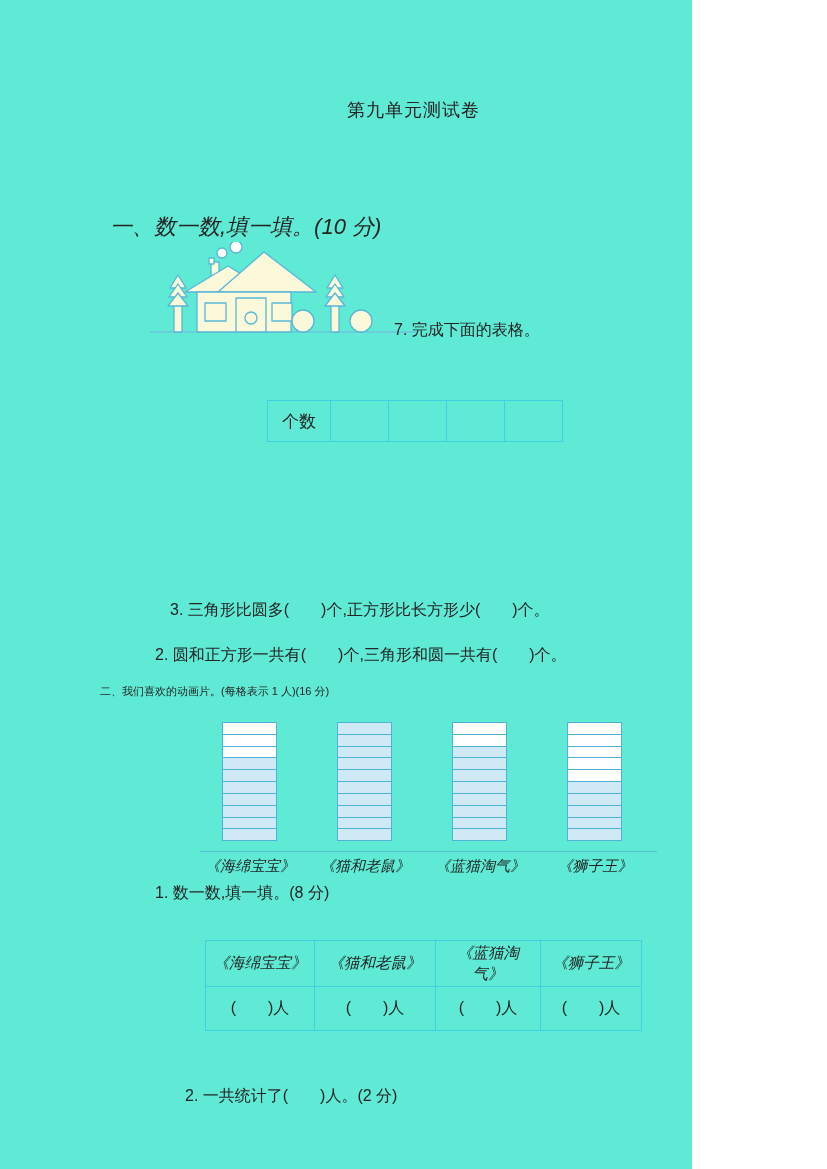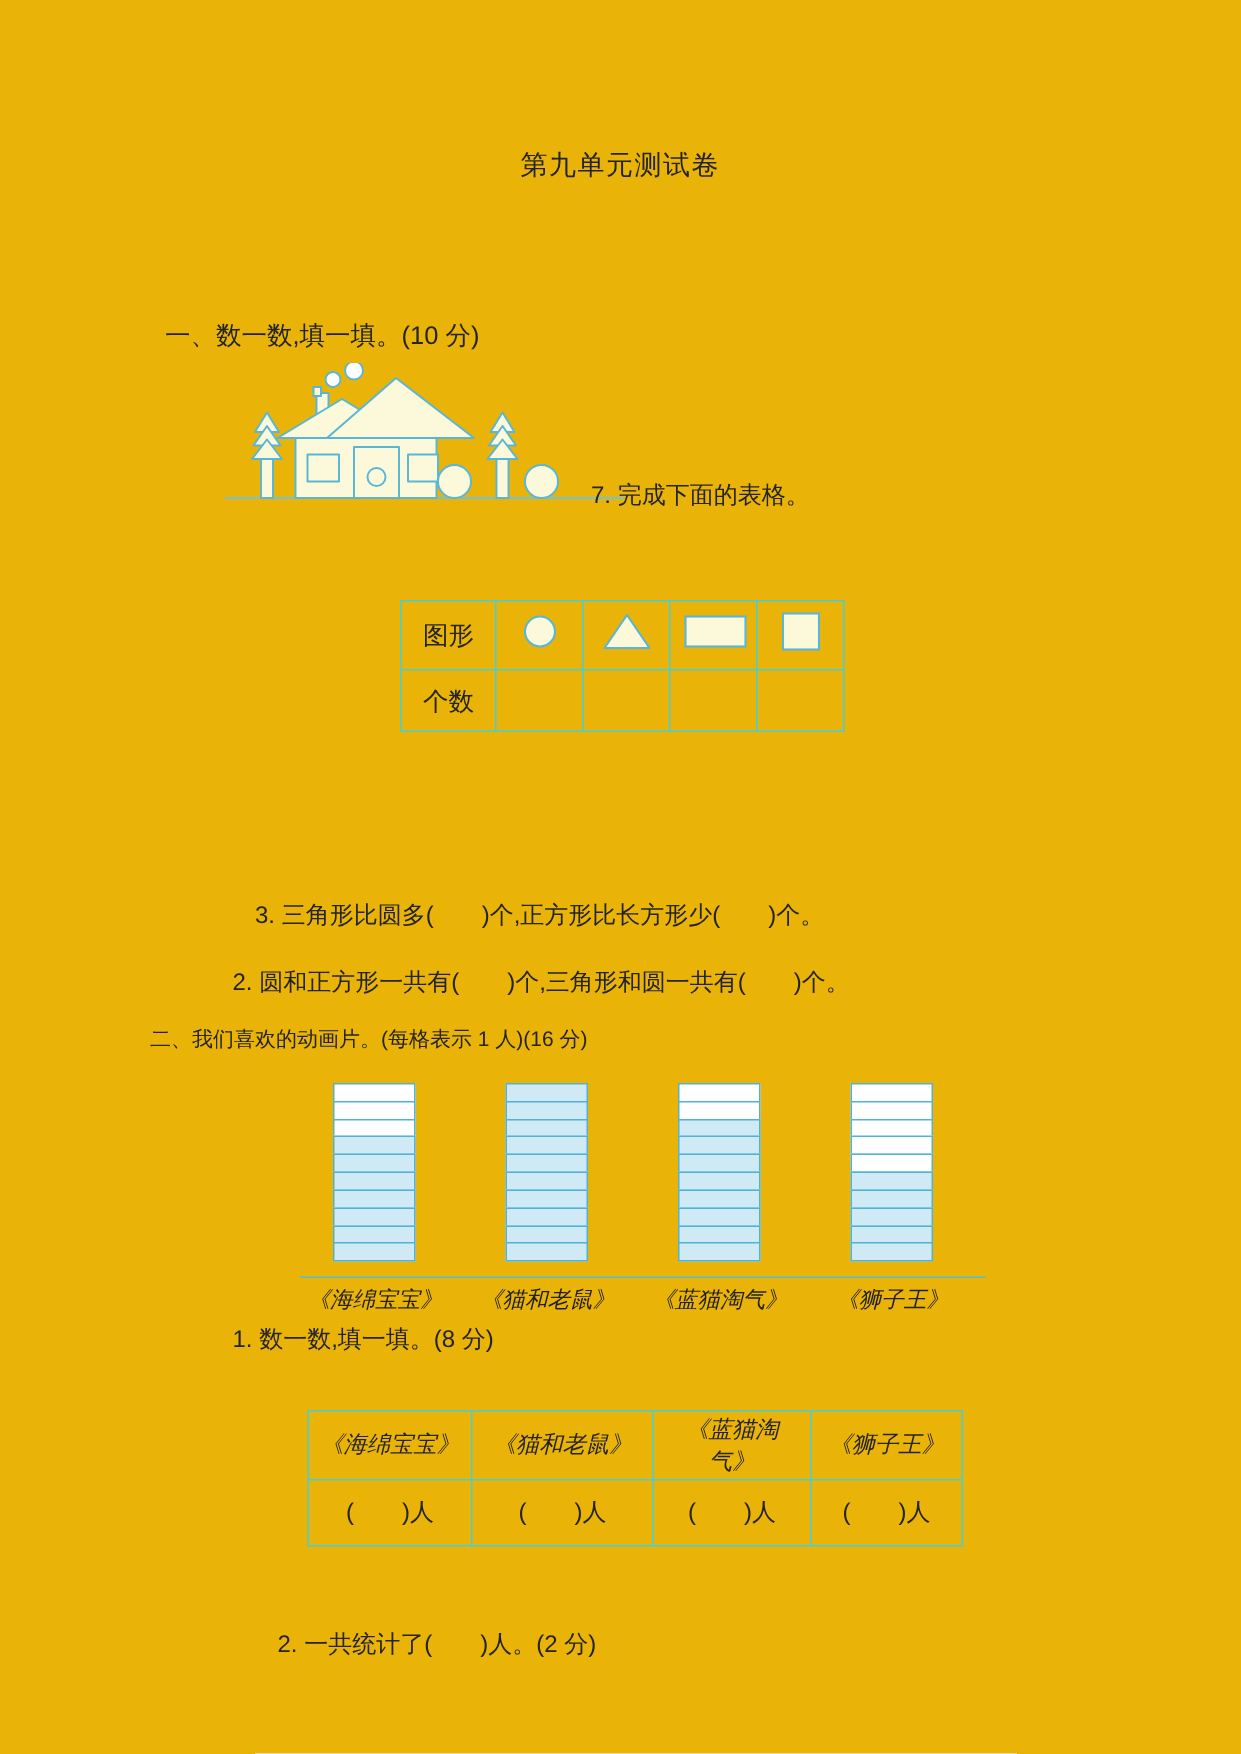--- a/index.html
+++ b/index.html
@@ -1,38 +1,38 @@
 <!DOCTYPE html>
 <html><head>
 <meta charset="utf-8">
 <style>
   html,body { margin:0; padding:0; background:#ffffff; }
   .page {
-    position:relative; width:827px; height:1169px; background:#eab308;
-    font-family:"Liberation Sans", sans-serif; color:#242424; overflow:hidden;
+    position:relative; width:676px; height:1169px; background:#5eead4;
+    font-family:"Liberation Sans", sans-serif; color:#242424; overflow:hidden;padding-left:16px;
   }
   .abs { position:absolute; }
 
   
   .title {
     top:98px; left:0; width:827px; text-align:center;
     font-family:"Liberation Serif", serif; font-size:18px; letter-spacing:1px;
   }
   .time-score { top:142px; right:127px; font-size:16px; }
   .time-score .score-label { margin-left:18px; }
   .blank-line { display:inline-block; width:52px; height:14px; border-bottom:1.4px solid #333; }
 
   
   .line16 { font-size:16px; white-space:pre; }
-  #s1-heading { left:110px; top:212px; font-size:17px; }
+  #s1-heading { left:110px; top:212px; font-size:22px;font-style:italic; }
   #task1     { left:394px; top:320px; }
   #q2 { left:155px; top:556px; }
   #q3 { left:170px; top:600px; }
   #q4 { left:155px; top:645px; }
-  #s2-heading { left:100px; top:684px; font-size:14px; }
+  #s2-heading { left:100px; top:684px; font-size:11px; }
   #s2-q1 { left:155px; top:883px; }
   #s2-q2 { left:185px; top:1042px;margin-top:44px; }
 
   
   #house { left:148px; top:242px; }
 
   
   table.t1 { border-collapse:collapse; position:absolute; left:267px; top:400px; }
   table.t1 td { border:1.6px solid #3fd0e2; text-align:center; vertical-align:middle; padding:0; }
   .t1 .lab { width:62px; font-size:17px; }
@@ -103,35 +103,20 @@
       <polygon points="187,42 178,55 196,55"></polygon>
       <polygon points="187,51 177,64 197,64"></polygon>
     </g>
     <circle cx="213" cy="79" r="11"></circle>
   </svg>
 
   <div class="abs line16" id="task1">7. 完成下面的表格。</div>
 
   <table class="t1">
     <tbody>
-      <tr class="r1" id="shape-row">
-        <td class="lab">图形</td>
-      <td class="shape-cell"><svg width="44" height="34" viewBox="0 0 44 34">
-              <circle cx="22" cy="17" r="10" fill="#fbf9da" stroke="#58b7d8" stroke-width="1.4"></circle>
-            </svg></td>
-          <td class="shape-cell"><svg width="44" height="34" viewBox="0 0 44 34">
-              <polygon points="22,6 7,28 37,28" fill="#fbf9da" stroke="#58b7d8" stroke-width="1.4" stroke-linejoin="round"></polygon>
-            </svg></td>
-          <td class="shape-cell"><svg width="44" height="34" viewBox="0 0 44 34">
-              <rect x="3" y="7" width="40" height="20" fill="#fbf9da" stroke="#58b7d8" stroke-width="1.4"></rect>
-            </svg></td>
-          <td class="shape-cell"><svg width="44" height="34" viewBox="0 0 44 34">
-              <rect x="10" y="5" width="24" height="24" fill="#fbf9da" stroke="#58b7d8" stroke-width="1.4"></rect>
-            </svg></td>
-        </tr>
       <tr class="r2" id="count-row">
         <td class="lab">个数</td>
       <td class="count-cell"></td>
           <td class="count-cell"></td>
           <td class="count-cell"></td>
           <td class="count-cell"></td>
         </tr>
     </tbody>
   </table>
 

